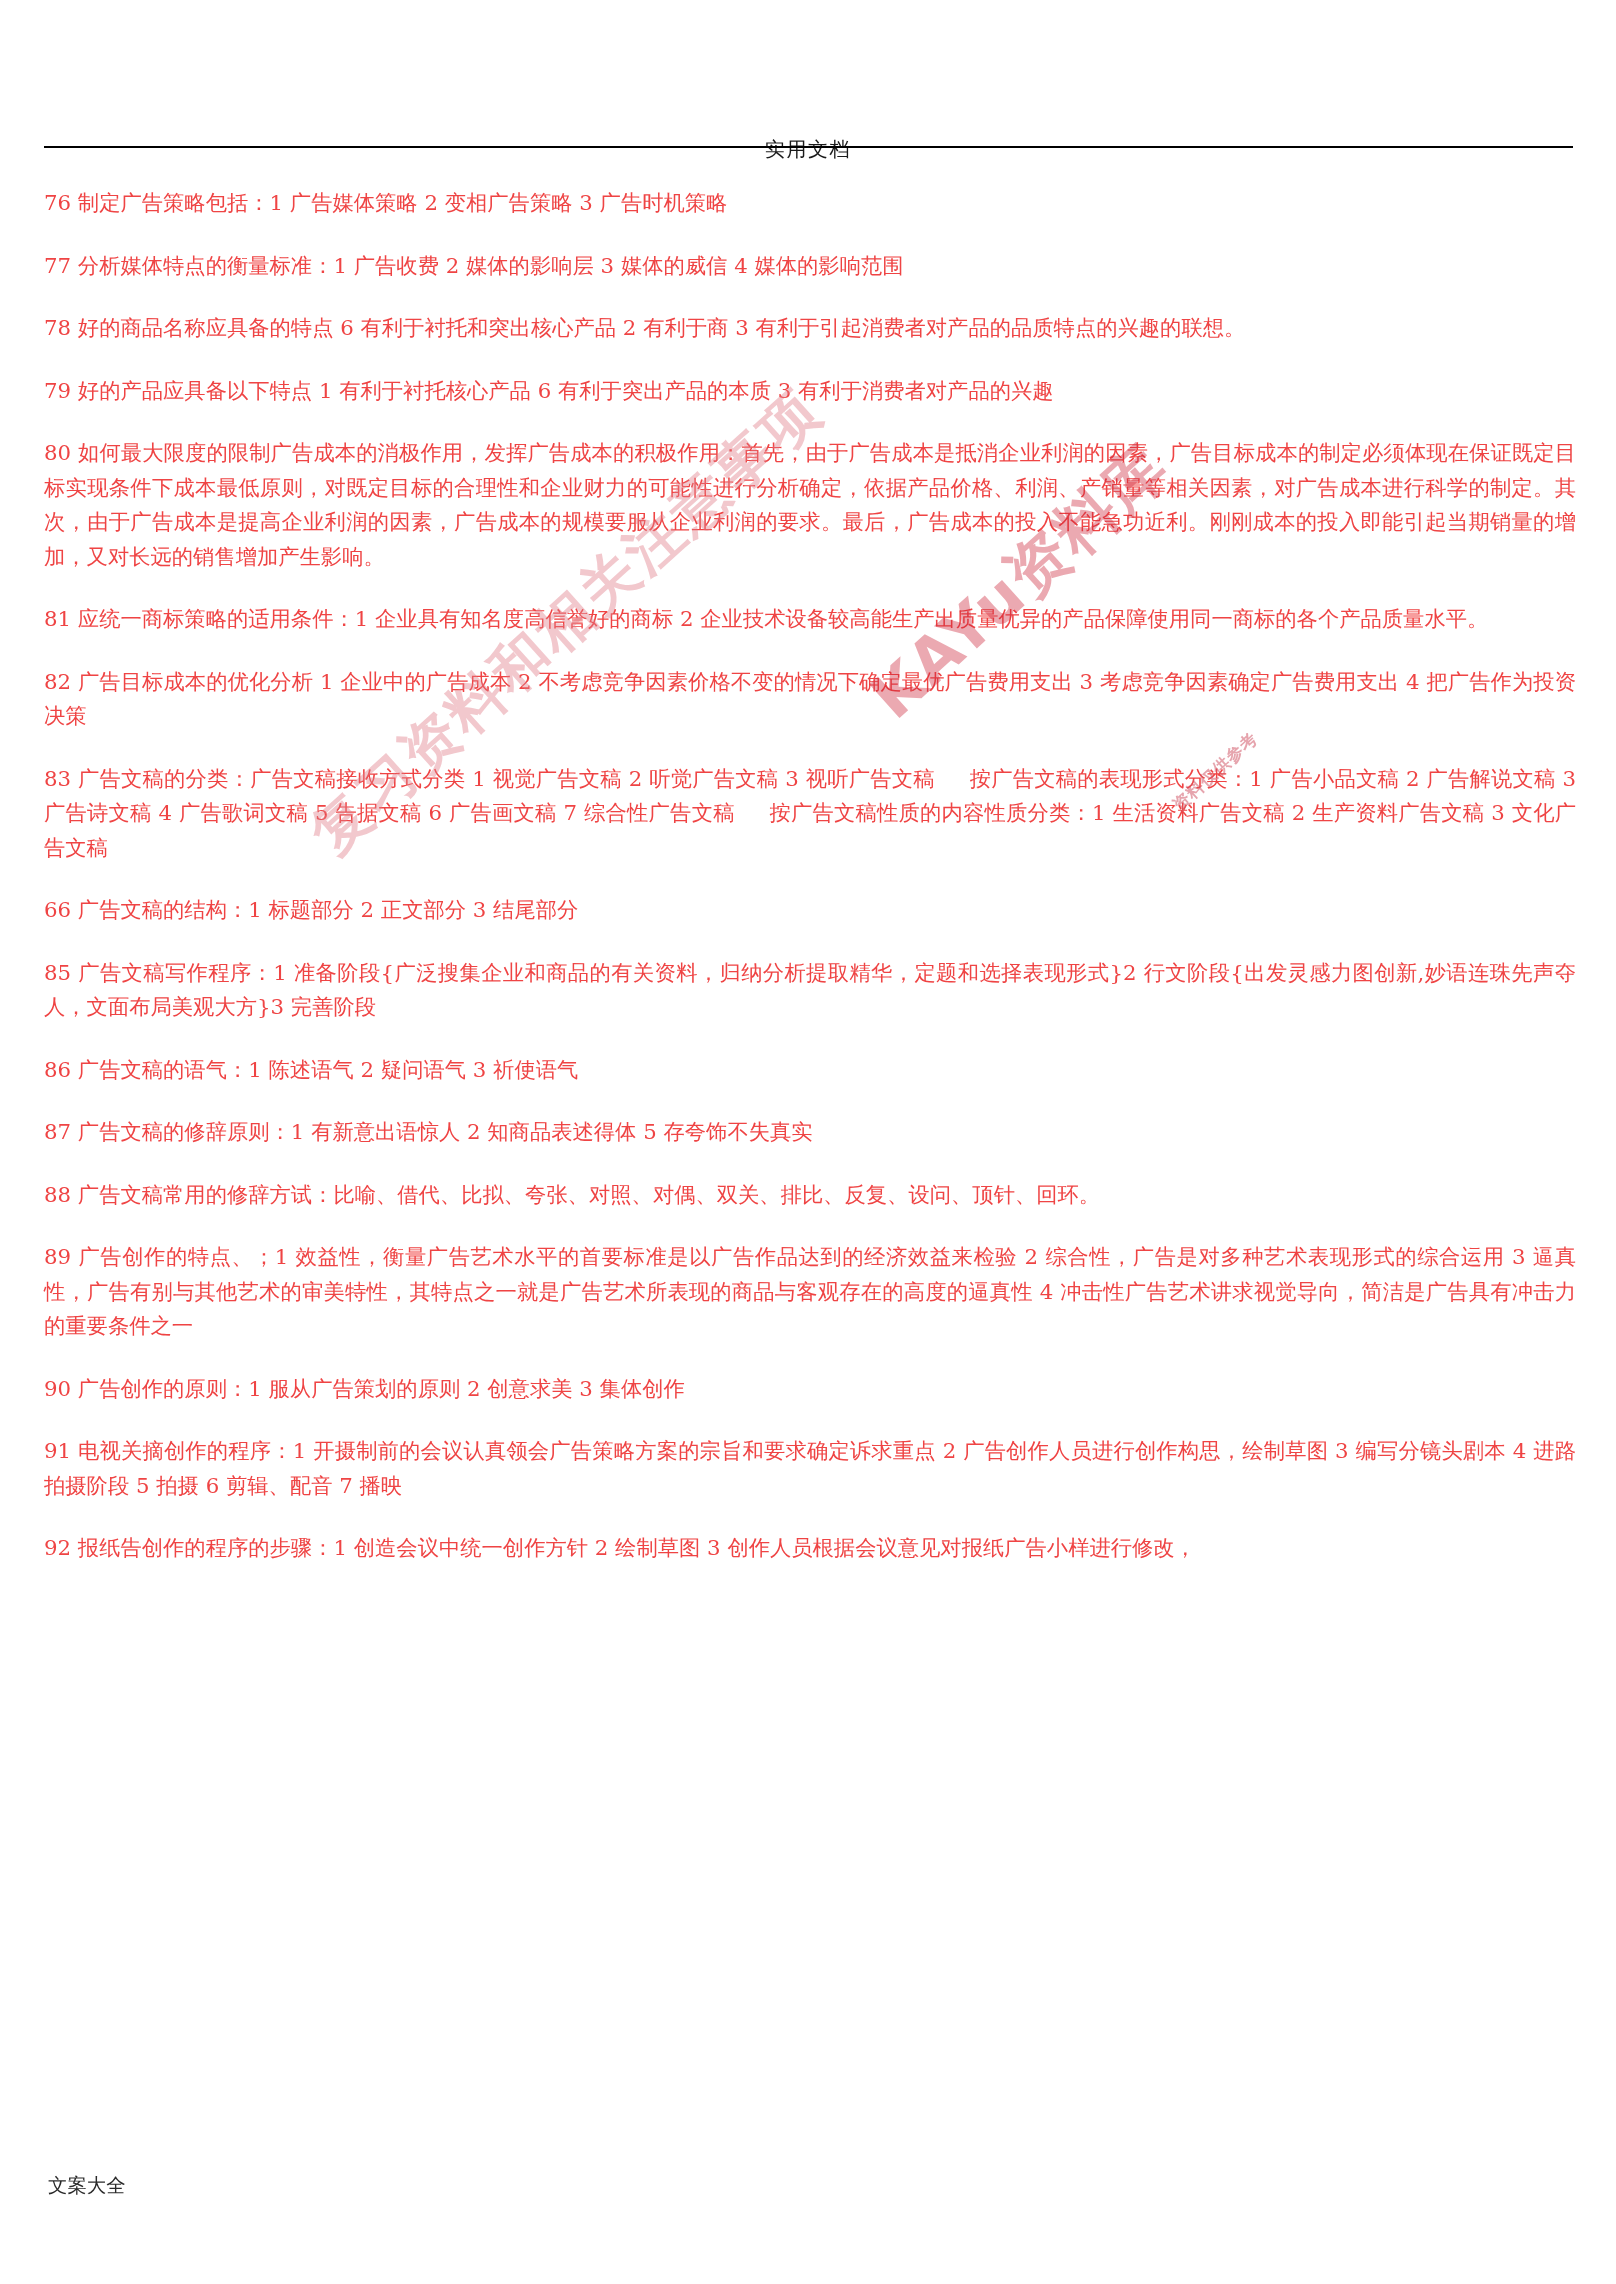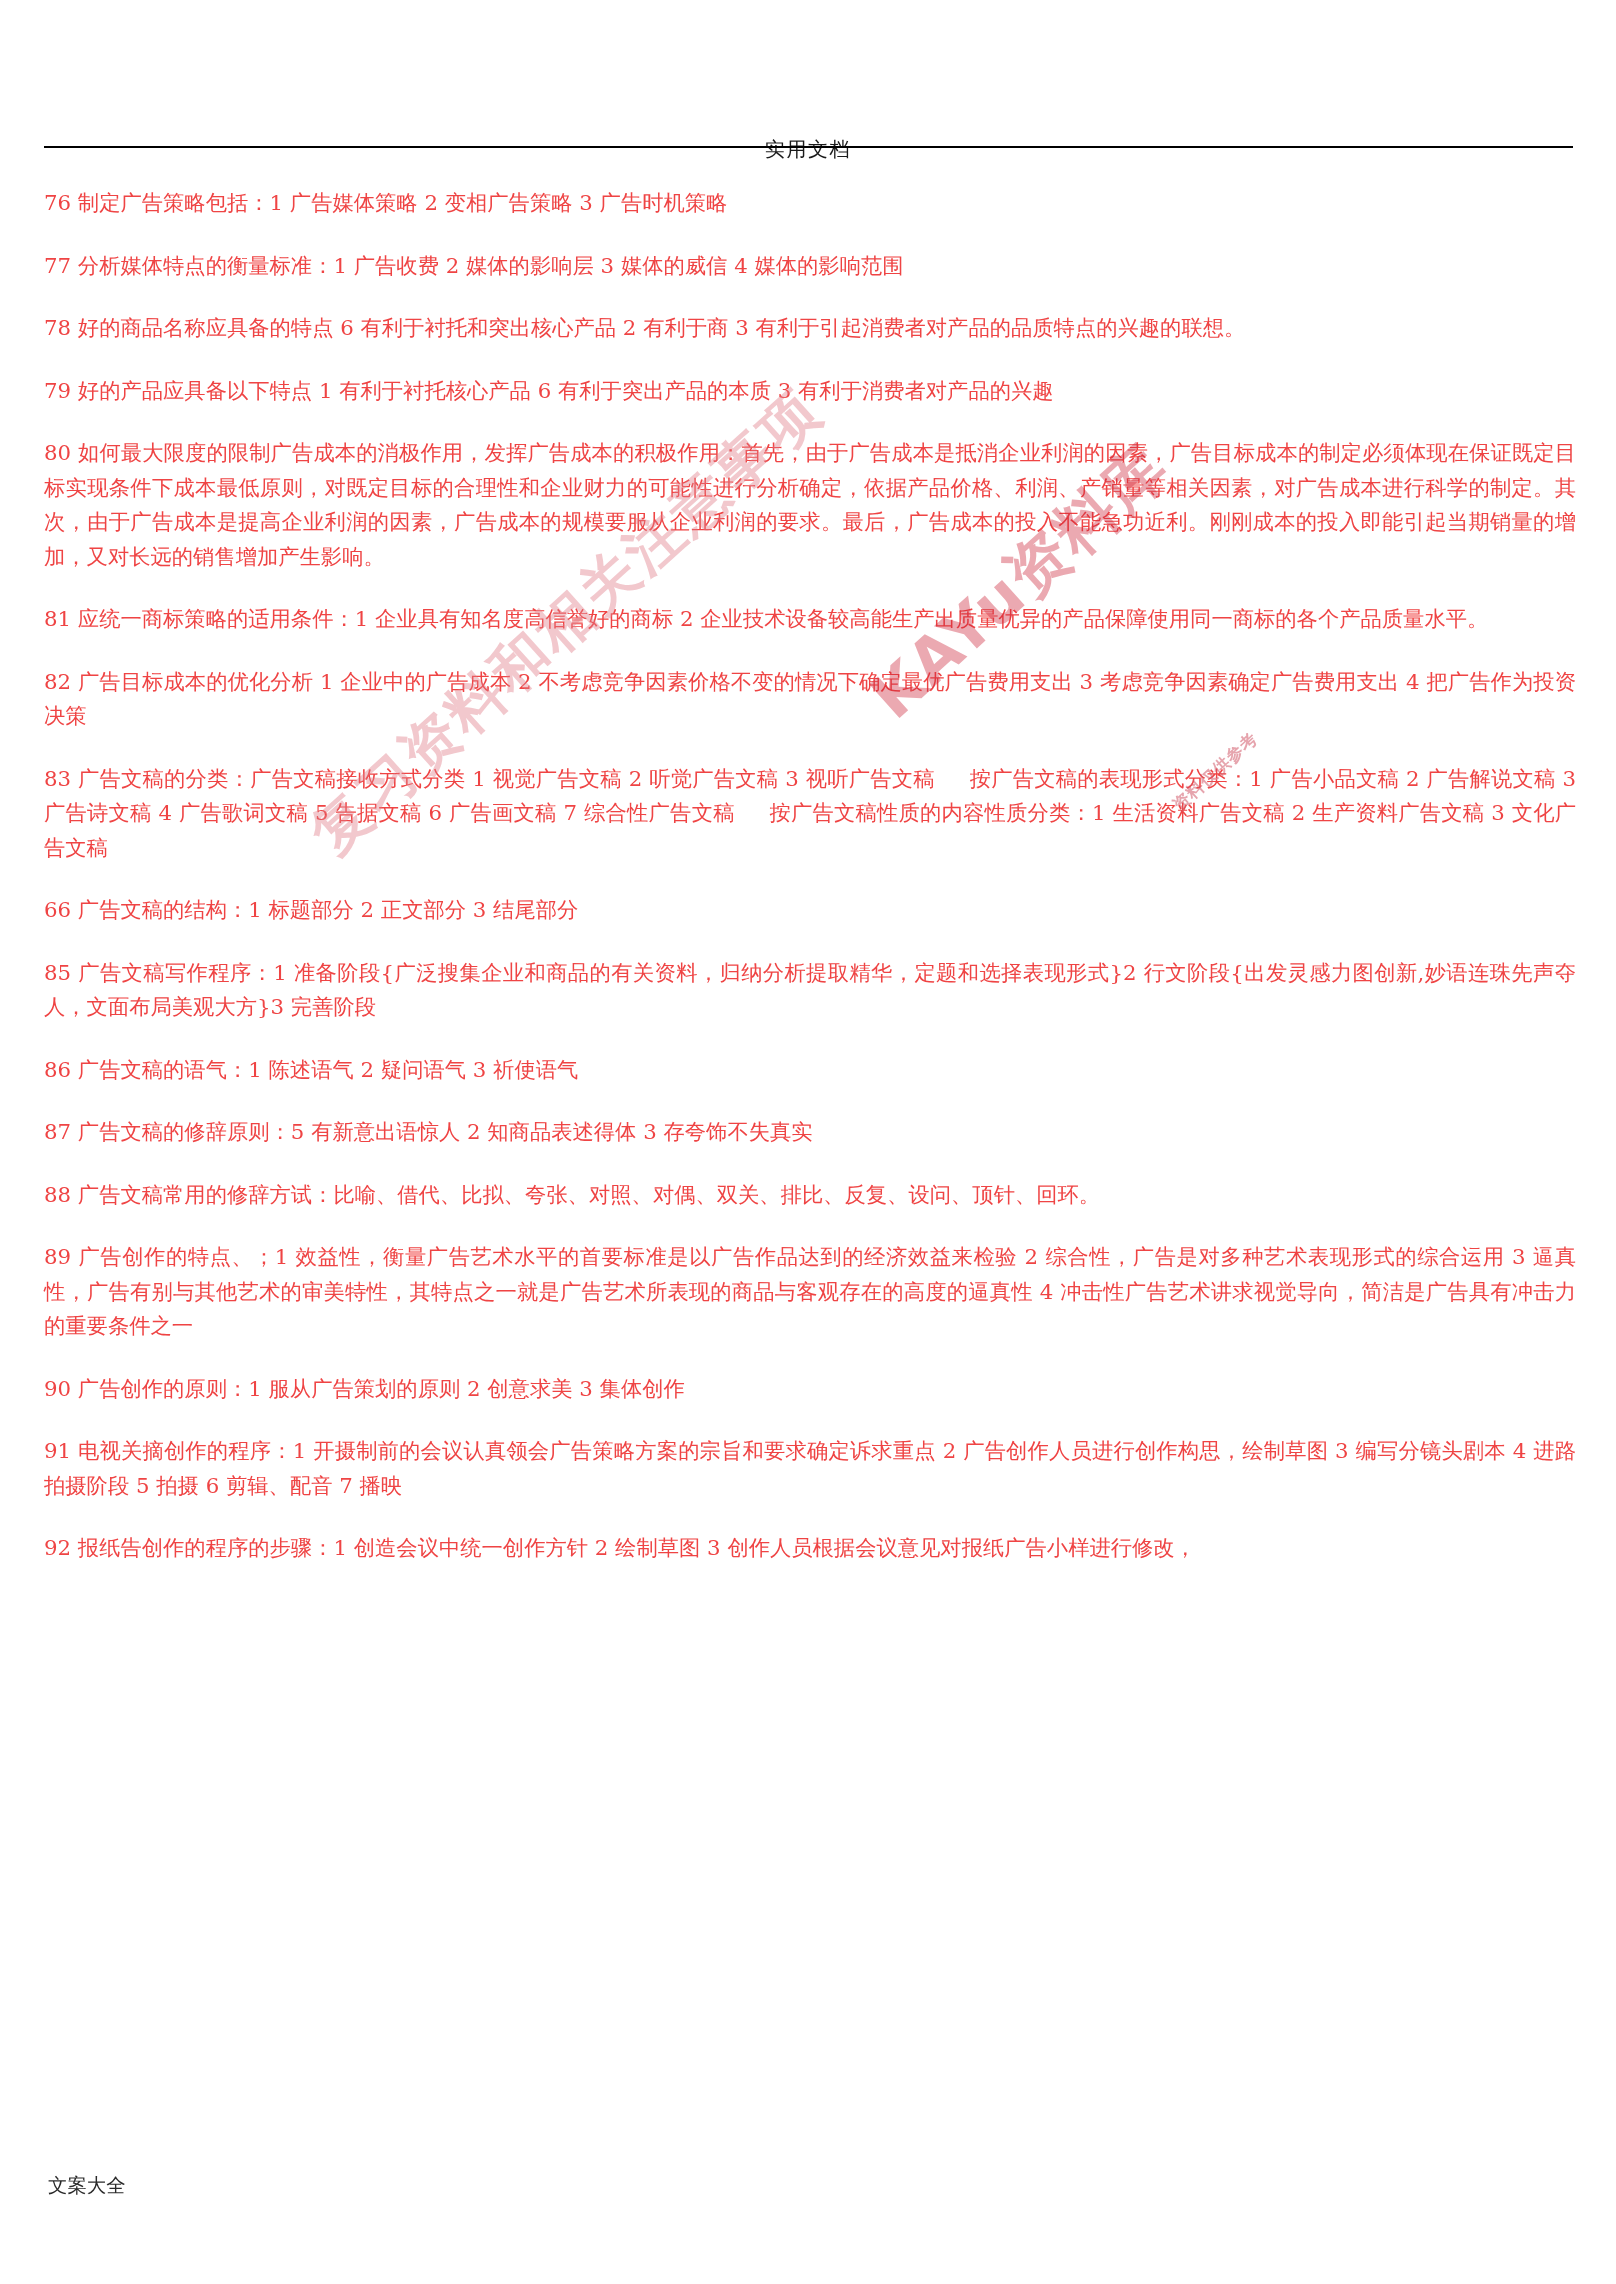--- a/index.html
+++ b/index.html
@@ -125,21 +125,21 @@
     <p class="para">77 分析媒体特点的衡量标准：1 广告收费 2 媒体的影响层 3 媒体的威信 4 媒体的影响范围</p>
     <p class="para">78 好的商品名称应具备的特点 6 有利于衬托和突出核心产品 2 有利于商 3 有利于引起消费者对产品的品质特点的兴趣的联想。</p>
     <p class="para">79 好的产品应具备以下特点 1 有利于衬托核心产品 6 有利于突出产品的本质 3 有利于消费者对产品的兴趣</p>
     <p class="para">80 如何最大限度的限制广告成本的消极作用，发挥广告成本的积极作用：首先，由于广告成本是抵消企业利润的因素，广告目标成本的制定必须体现在保证既定目标实现条件下成本最低原则，对既定目标的合理性和企业财力的可能性进行分析确定，依据产品价格、利润、产销量等相关因素，对广告成本进行科学的制定。其次，由于广告成本是提高企业利润的因素，广告成本的规模要服从企业利润的要求。最后，广告成本的投入不能急功近利。刚刚成本的投入即能引起当期销量的增加，又对长远的销售增加产生影响。</p>
     <p class="para">81 应统一商标策略的适用条件：1 企业具有知名度高信誉好的商标 2 企业技术设备较高能生产出质量优异的产品保障使用同一商标的各个产品质量水平。</p>
     <p class="para">82 广告目标成本的优化分析 1 企业中的广告成本 2 不考虑竞争因素价格不变的情况下确定最优广告费用支出 3 考虑竞争因素确定广告费用支出 4 把广告作为投资决策</p>
     <p class="para">83 广告文稿的分类：广告文稿接收方式分类 1 视觉广告文稿 2 听觉广告文稿 3 视听广告文稿     按广告文稿的表现形式分类：1 广告小品文稿 2 广告解说文稿 3 广告诗文稿 4 广告歌词文稿 5 告据文稿 6 广告画文稿 7 综合性广告文稿     按广告文稿性质的内容性质分类：1 生活资料广告文稿 2 生产资料广告文稿 3 文化广告文稿</p>
     <p class="para">66 广告文稿的结构：1 标题部分 2 正文部分 3 结尾部分</p>
     <p class="para">85 广告文稿写作程序：1 准备阶段{广泛搜集企业和商品的有关资料，归纳分析提取精华，定题和选择表现形式}2 行文阶段{出发灵感力图创新,妙语连珠先声夺人，文面布局美观大方}3 完善阶段</p>
     <p class="para">86 广告文稿的语气：1 陈述语气 2 疑问语气 3 祈使语气</p>
-    <p class="para">87 广告文稿的修辞原则：5 有新意出语惊人 2 知商品表述得体 3 存夸饰不失真实</p>
+    <p class="para">87 广告文稿的修辞原则：1 有新意出语惊人 2 知商品表述得体 5 存夸饰不失真实</p>
     <p class="para">88 广告文稿常用的修辞方试：比喻、借代、比拟、夸张、对照、对偶、双关、排比、反复、设问、顶针、回环。</p>
     <p class="para">89 广告创作的特点、；1 效益性，衡量广告艺术水平的首要标准是以广告作品达到的经济效益来检验 2 综合性，广告是对多种艺术表现形式的综合运用 3 逼真性，广告有别与其他艺术的审美特性，其特点之一就是广告艺术所表现的商品与客观存在的高度的逼真性 4 冲击性广告艺术讲求视觉导向，简洁是广告具有冲击力的重要条件之一</p>
     <p class="para">90 广告创作的原则：1 服从广告策划的原则 2 创意求美 3 集体创作</p>
     <p class="para">91 电视关摘创作的程序：1 开摄制前的会议认真领会广告策略方案的宗旨和要求确定诉求重点 2 广告创作人员进行创作构思，绘制草图 3 编写分镜头剧本 4 进路拍摄阶段 5 拍摄 6 剪辑、配音 7 播映</p>
     <p class="para">92 报纸告创作的程序的步骤：1 创造会议中统一创作方针 2 绘制草图 3 创作人员根据会议意见对报纸广告小样进行修改，</p>
   </div>
 
   <div class="footer">文案大全</div>
 
   <div class="watermark">

